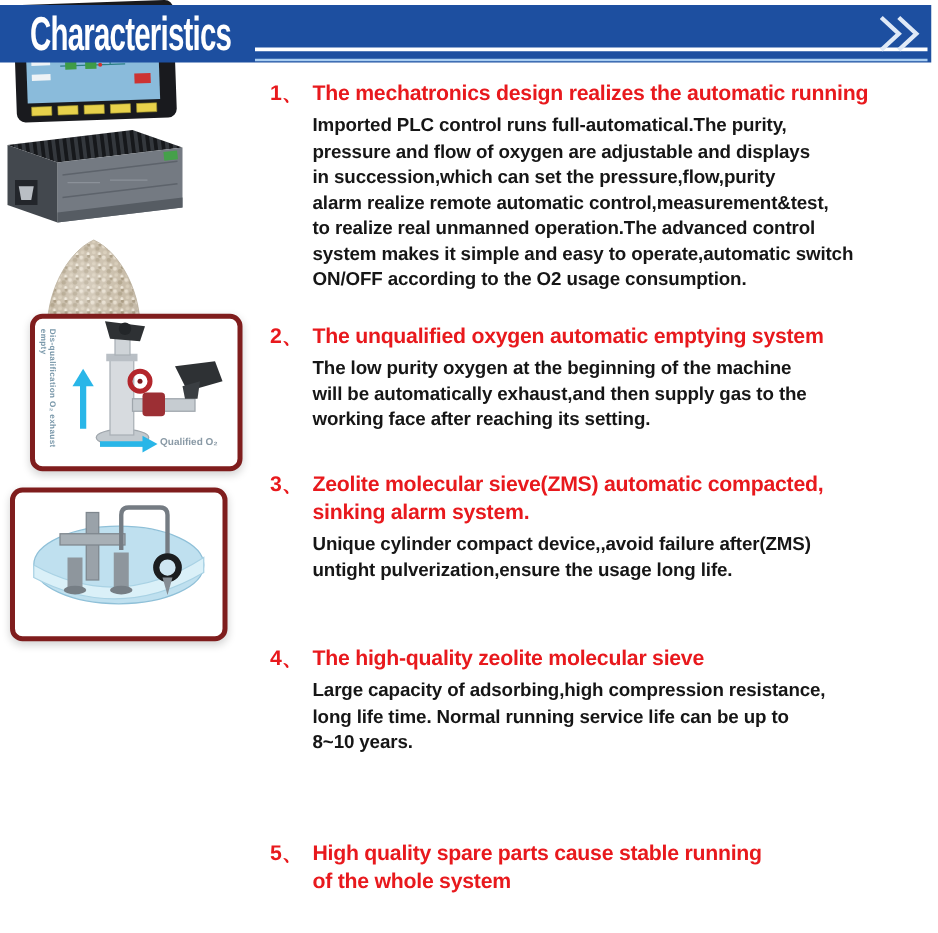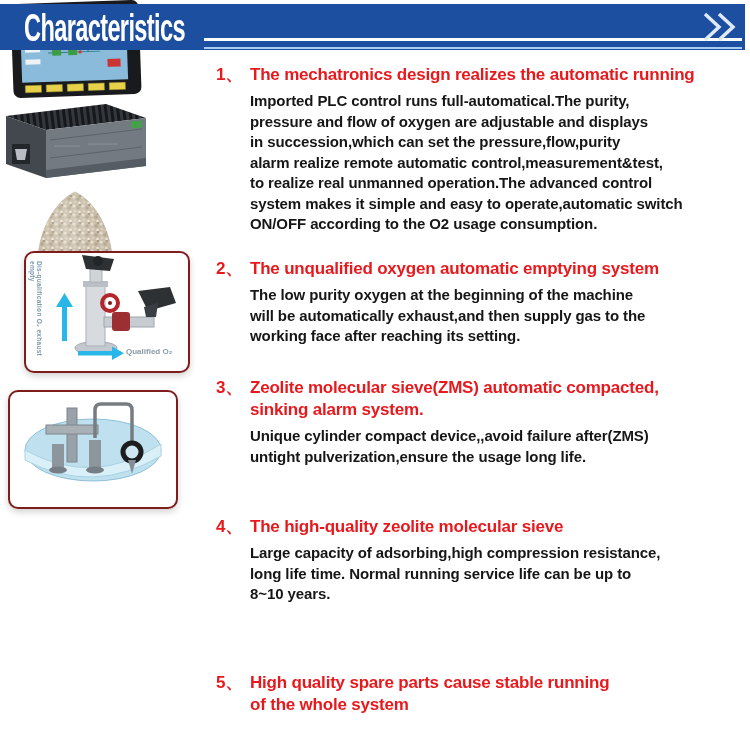--- a/index.html
+++ b/index.html
@@ -19,21 +19,21 @@
   .section{position:absolute;left:216px;display:flex;align-items:flex-start;}
   .sec-number{width:34px;flex:0 0 34px;color:#e8191d;font-size:17px;font-weight:800;line-height:22px;}
   .sec-heading{color:#e8191d;font-size:17px;font-weight:800;line-height:22px;white-space:pre-line;
         width:502px;letter-spacing:-0.2px;}
   .sec-body{color:#161616;font-size:15px;font-weight:700;line-height:20.5px;white-space:pre-line;
         width:505px;margin-top:5px;letter-spacing:-0.1px;}
   .sec-body:empty{display:none;}
   #sec1{top:64px;} #sec2{top:258px;} #sec3{top:377px;} #sec4{top:516px;} #sec5{top:672px;}
 
   
-  .card{position:absolute;background:#fff;border-radius:10px;border:2px solid #7f1d1d;
+  .card{position:absolute;background:#fff;border-radius:10px;border:4px solid #7f1d1d;
         box-shadow:0 3px 7px rgba(0,0,0,.18);}
   #fig-hmi{left:50px;top:66px;width:158px;height:186px;}
   #fig-valve{left:24px;top:251px;width:162px;height:118px;}
   #fig-zms{left:8px;top:390px;width:166px;height:115px;}
   #fig-zeolite{left:45px;top:505px;width:150px;height:153px;}
   #fig-logos{left:8px;top:661px;width:197px;height:78px;}
 
   .valve-vert-label{position:absolute;left:3px;top:8px;height:102px;writing-mode:vertical-rl;
         font-size:6.5px;color:#7b99ab;font-weight:700;letter-spacing:.3px;}
   .qualified-label{position:absolute;left:100px;top:94px;font-size:8px;color:#8a9aa6;font-weight:800;}

